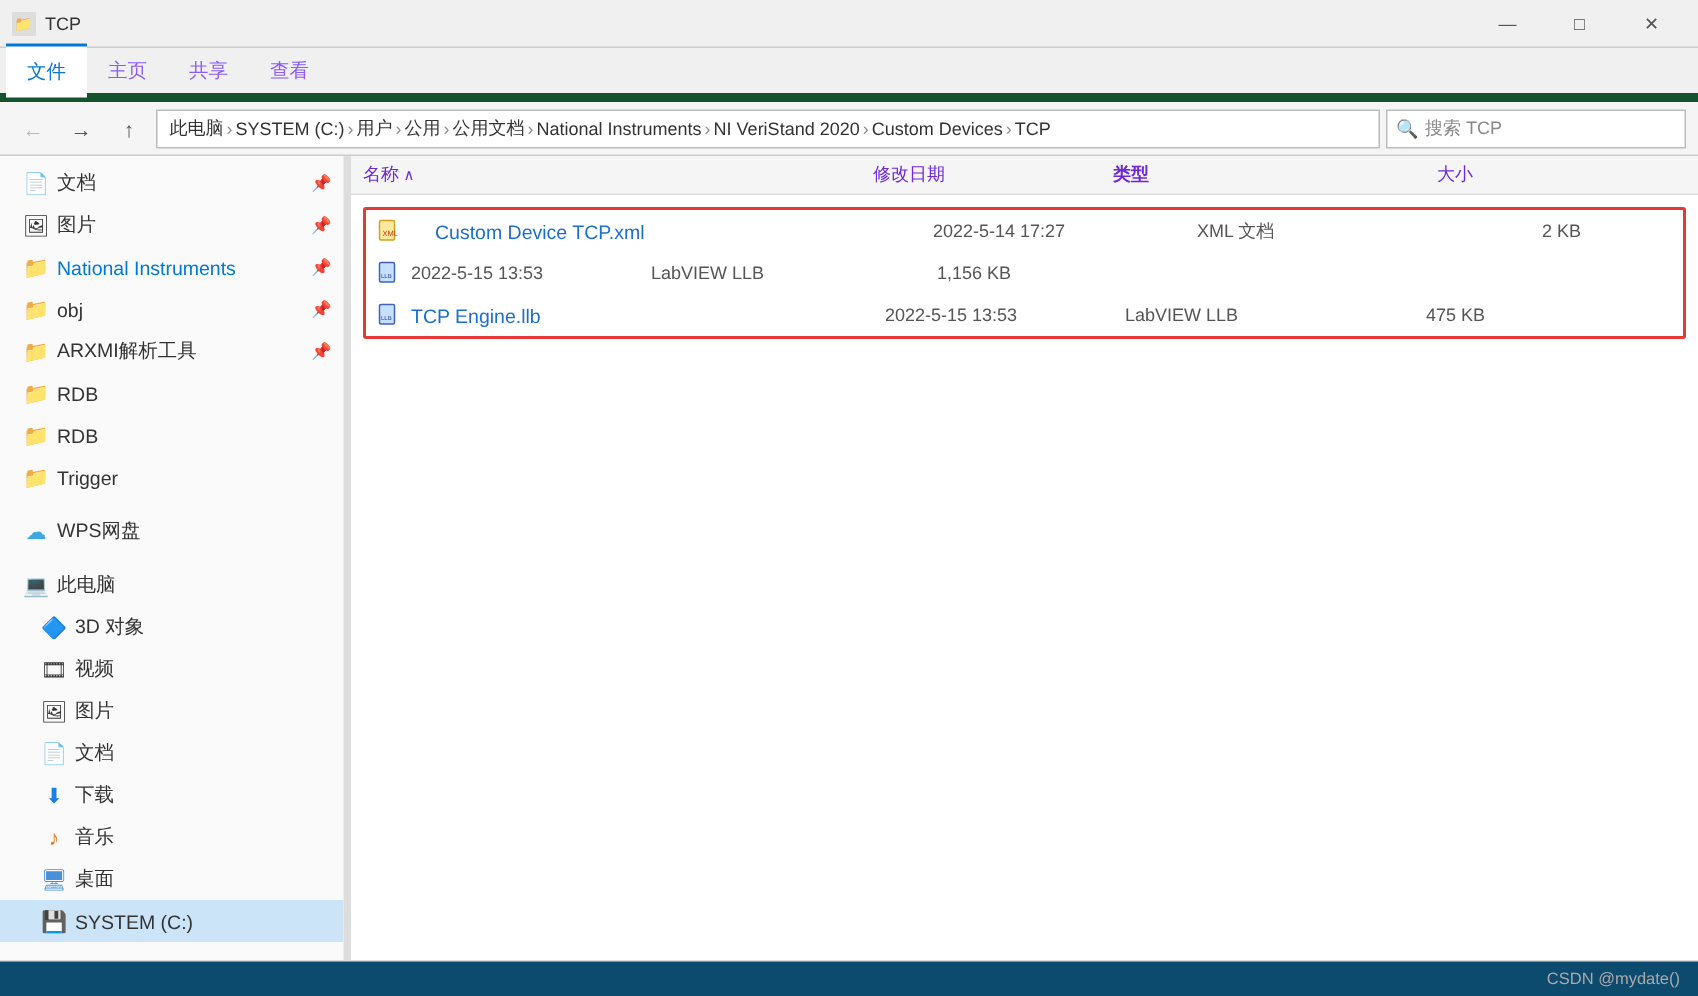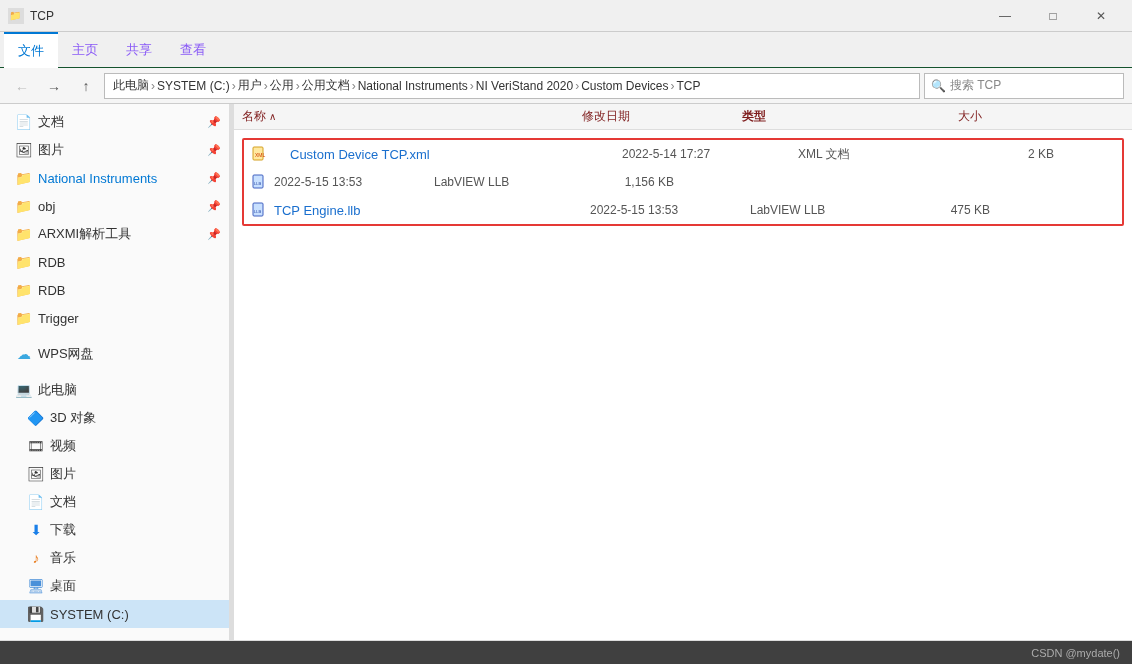--- a/index.html
+++ b/index.html
@@ -50,21 +50,21 @@
       font-size: 12px;
       color: #555;
     }
 
     
     .ribbon {
       height: 36px;
       background: #f0f0f0;
       display: flex;
       align-items: center;
-      border-bottom: 1px solid #14532d;
+      border-bottom: 6px solid #14532d;
       padding: 0 4px;
     }
     .ribbon-tab {
       padding: 0 14px;
       height: 36px;
       display: flex;
       align-items: center;
       cursor: pointer;
       font-size: 13px;
       color: #8b5cf6;
@@ -192,21 +192,21 @@
       align-items: center;
       height: 26px;
       background: #f5f5f5;
       border-bottom: 1px solid #ddd;
       padding: 0 8px;
       position: sticky;
       top: 0;
     }
     .col-header {
       font-size: 12px;
-      color: #7f1d1d;
+      color: #6d28d9;
       cursor: pointer;
       display: flex;
       align-items: center;
       gap: 3px;
     }
     .col-name { flex: 0 0 340px; }
     .col-date { flex: 0 0 160px; }
     .col-type { flex: 0 0 140px; font-weight: bold; }
     .col-size { flex: 0 0 100px; text-align: right; justify-content: flex-end; }
 
@@ -269,21 +269,21 @@
       padding: 0 6px;
     }
     .highlight-group .file-row:first-child {
       border-bottom: none;
       gap: 16px;
     }
 
     
     .status-bar {
       height: 24px;
-      background: #404040;
+      background: #0c4a6e;
       border-top: 1px solid #ddd;
       display: flex;
       align-items: center;
       padding: 0 12px;
       font-size: 11px;
       color: #888;
     }
     .status-watermark {
       margin-left: auto;
       font-size: 11px;

